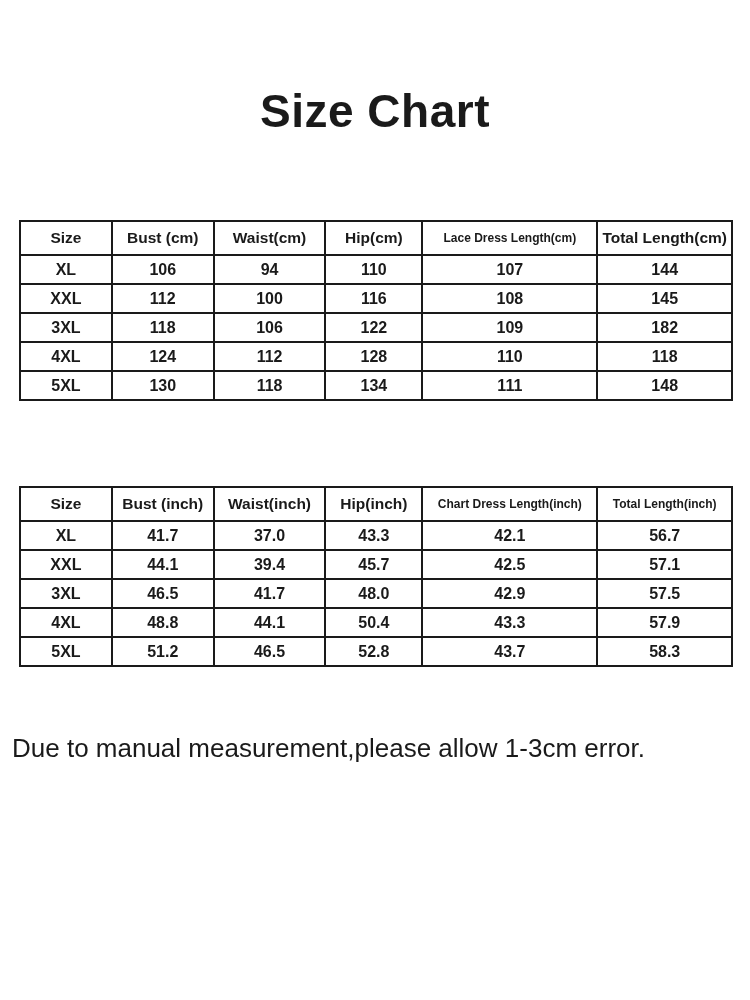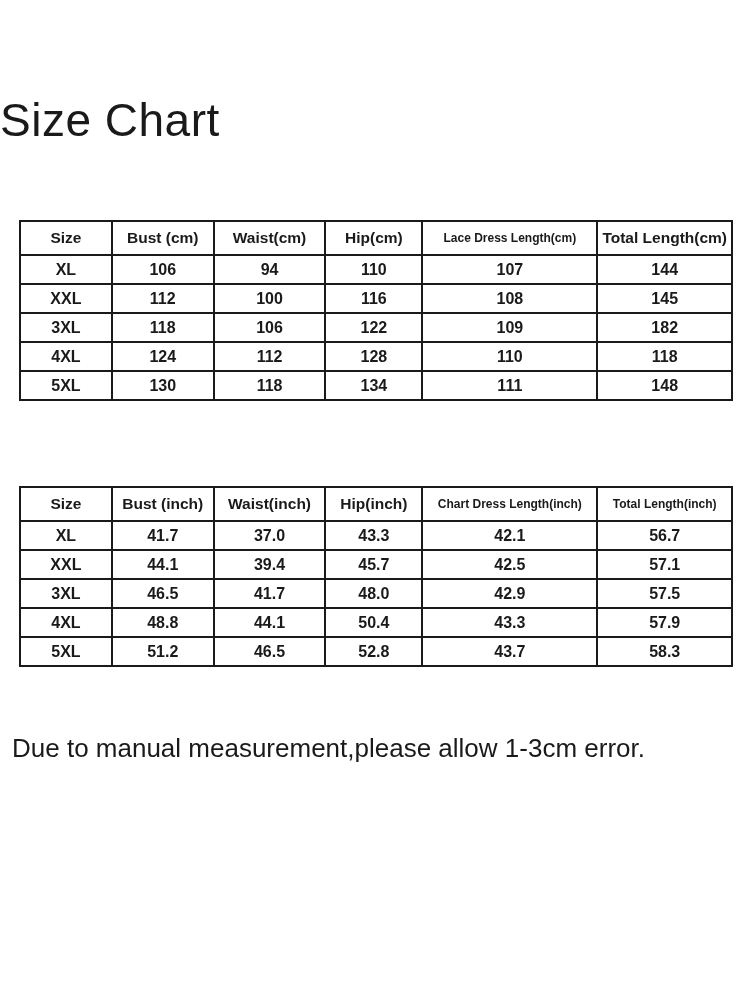--- a/index.html
+++ b/index.html
@@ -14,25 +14,26 @@
   }
   .page {
     position: relative;
     width: 750px;
     height: 1000px;
     background: var(--bg-color);
     overflow: hidden;
   }
   .title {
     position: absolute;
-    top: 93px;
+    top: 84px;
     left: 0;
     width: 100%;
+    text-align: center;
     font-size: 46px;
-    font-weight: 400;
+    font-weight: 700;
     color: var(--text-color);
     letter-spacing: 0.5px;
   }
   table.size-table {
     position: absolute;
     left: 19px;
     width: 714px;
     border-collapse: collapse;
     table-layout: fixed;
     background: var(--bg-color);

